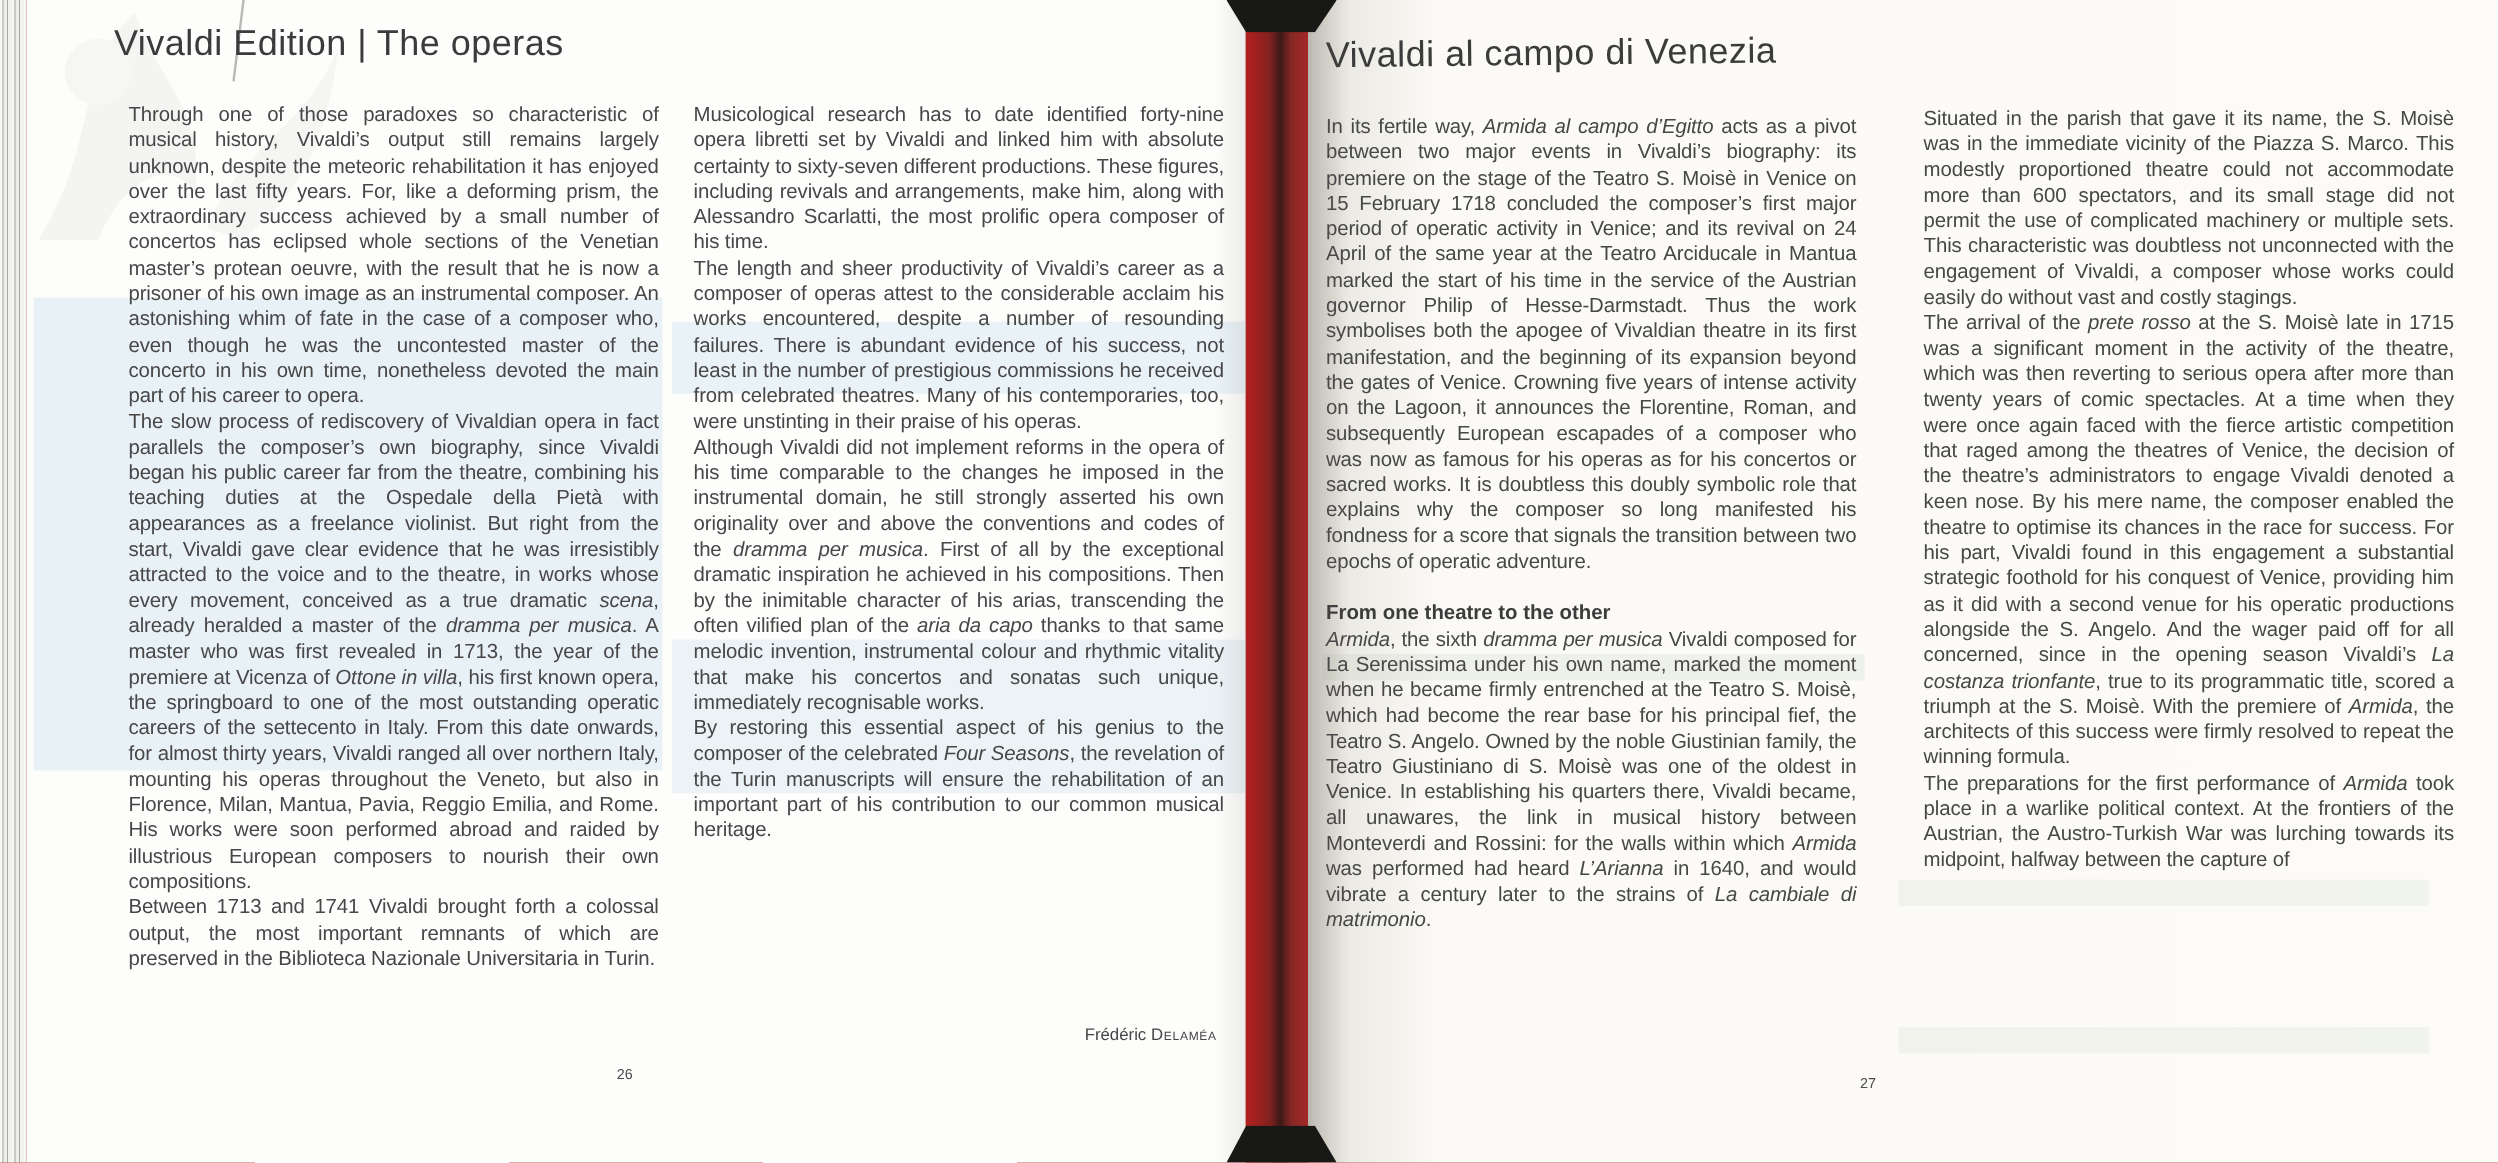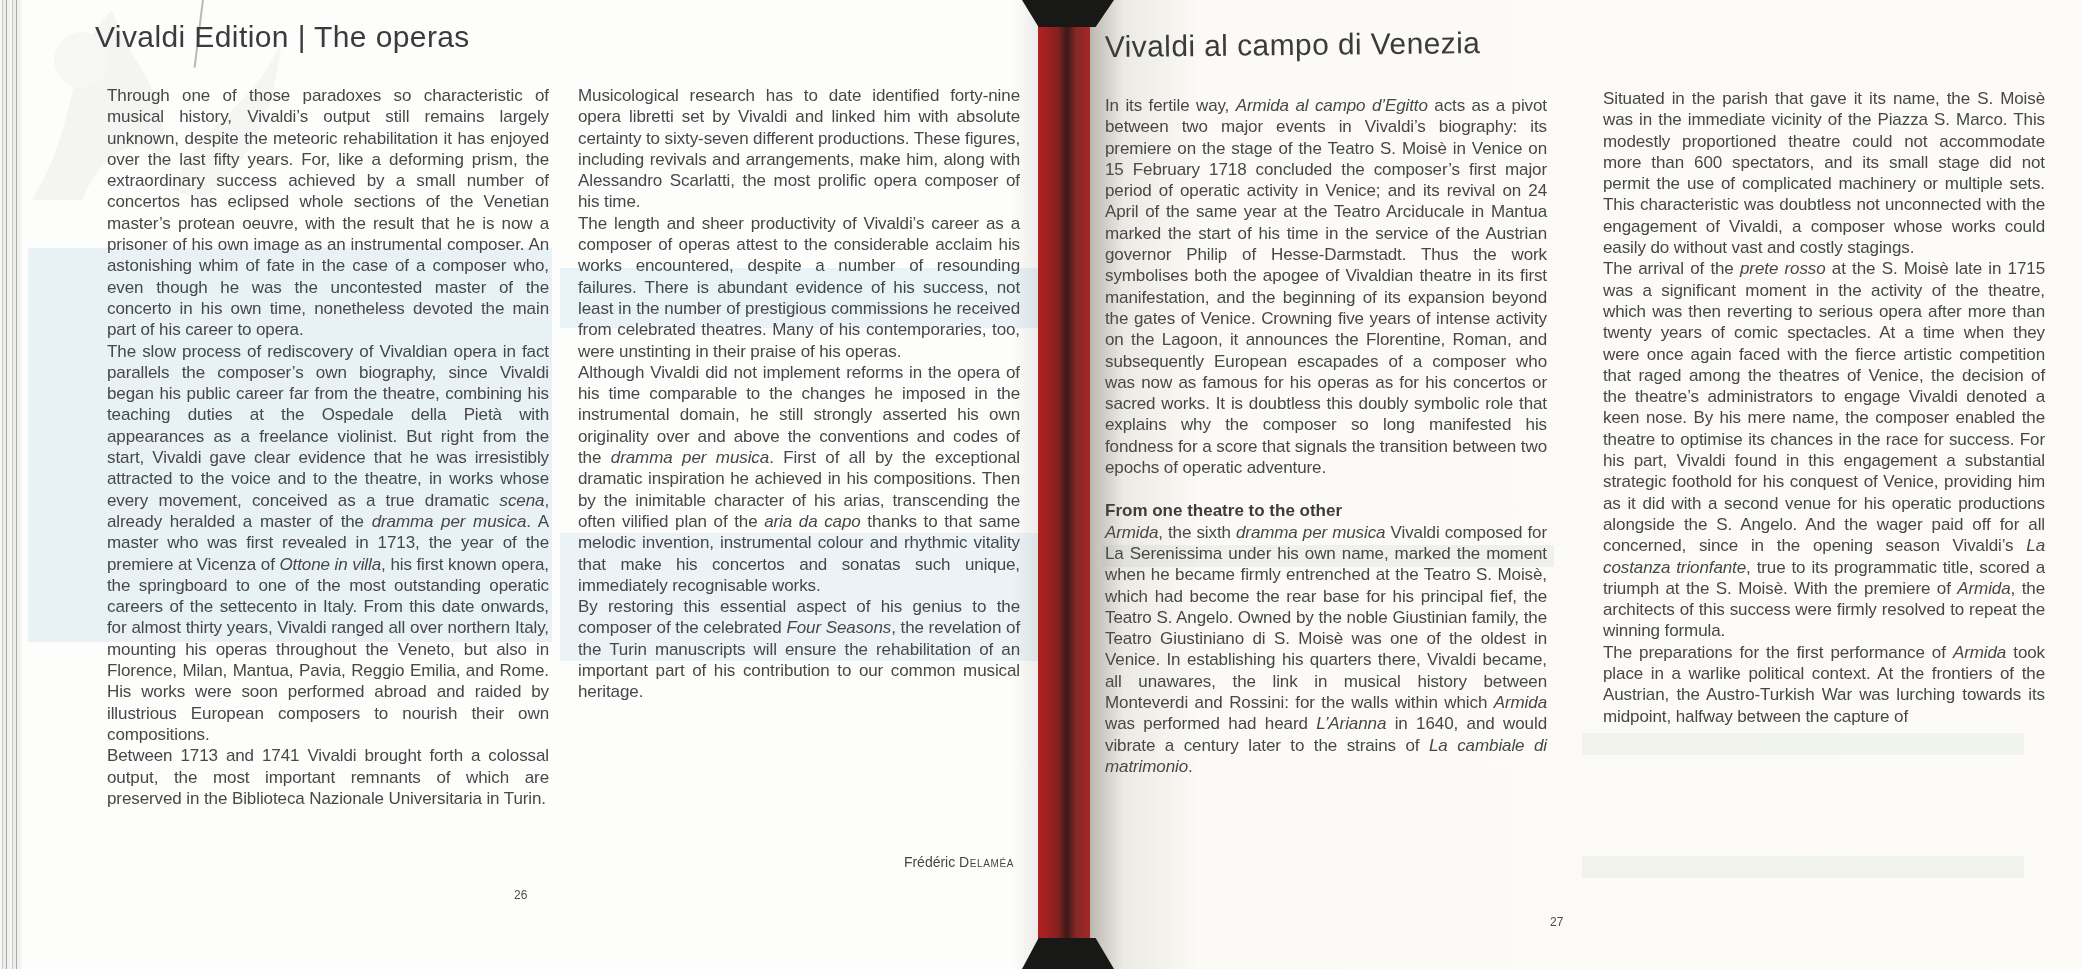--- a/index.html
+++ b/index.html
@@ -47,21 +47,21 @@
   #lp-col1{left:85px;top:85px;}
   #lp-col2{left:556px;top:85px;}
   #rp-col1{left:15px;top:95px;}
   #rp-col2{left:492px;top:88px;margin-left:21px;}
 
   #signature{position:absolute;left:556px;top:840px;width:436px;text-align:right;
       font-size:14px;color:#454545;}
 
   .page-number{position:absolute;font-size:12px;color:#4c4c4c;}
   #lp-num{left:492px;top:888px;}
-  #rp-num{left:460px;top:915px;}
+  #rp-num{left:460px;top:896px;}
 
   
   .tint{position:absolute;pointer-events:none;}
   #tint-lp1{left:6px;top:248px;width:524px;height:394px;background:rgba(178,212,231,0.28);}
   #tint-lp2{left:538px;top:268px;width:478px;height:60px;background:rgba(178,212,231,0.26);}
   #tint-lp3{left:538px;top:533px;width:478px;height:128px;background:rgba(178,212,231,0.24);}
   #tint-rp1{left:12px;top:545px;width:452px;height:22px;background:rgba(150,172,152,0.12);}
   #tint-rp2{left:492px;top:733px;width:442px;height:22px;background:rgba(150,172,152,0.10);}
   #tint-rp3{left:492px;top:856px;width:442px;height:22px;background:rgba(150,172,152,0.10);}
 

